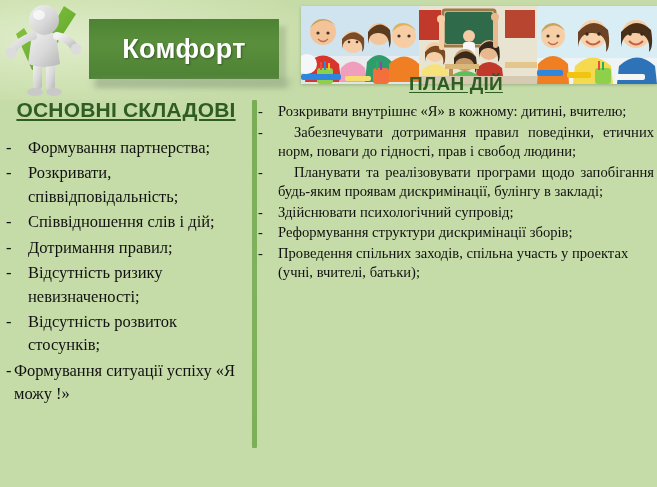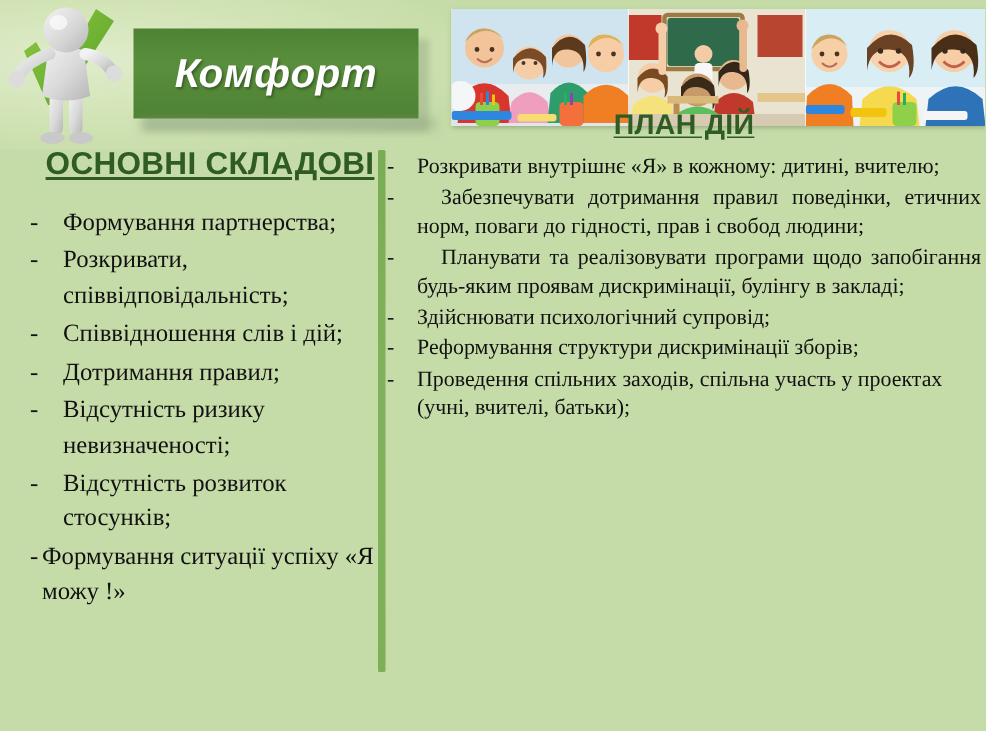--- a/index.html
+++ b/index.html
@@ -59,21 +59,20 @@
     align-items: center;
     justify-content: center;
   }
   .banner-title {
     color: #ffffff;
     font-family: "Liberation Sans", "DejaVu Sans", sans-serif;
     font-weight: bold;
     font-size: 27px;
     letter-spacing: 0.3px;
     text-shadow: 1px 1px 2px rgba(0,0,0,0.35);
-    font-style: italic;
   }
   .banner-underglow {
     position: absolute;
     left: 92px; top: 79px;
     width: 200px; height: 12px;
     background: linear-gradient(180deg, rgba(140,160,130,0.45) 0%, rgba(198,220,168,0) 100%);
     filter: blur(3px);
   }
 
   
@@ -99,21 +98,20 @@
     width: 5px; height: 348px;
     background: linear-gradient(180deg, #79ad55 0%, #7fb25c 50%, #7cb058 100%);
     border-radius: 1px;
   }
 
   
   .col-left {
     position: absolute;
     left: 0px; top: 98px;
     width: 248px;
-    padding-left: 14px;
   }
   .col-right {
     position: absolute;
     left: 258px; top: 73px;
     width: 396px;
   }
 
   .heading {
     font-family: "Liberation Sans", "DejaVu Sans", sans-serif;
     font-weight: bold;

